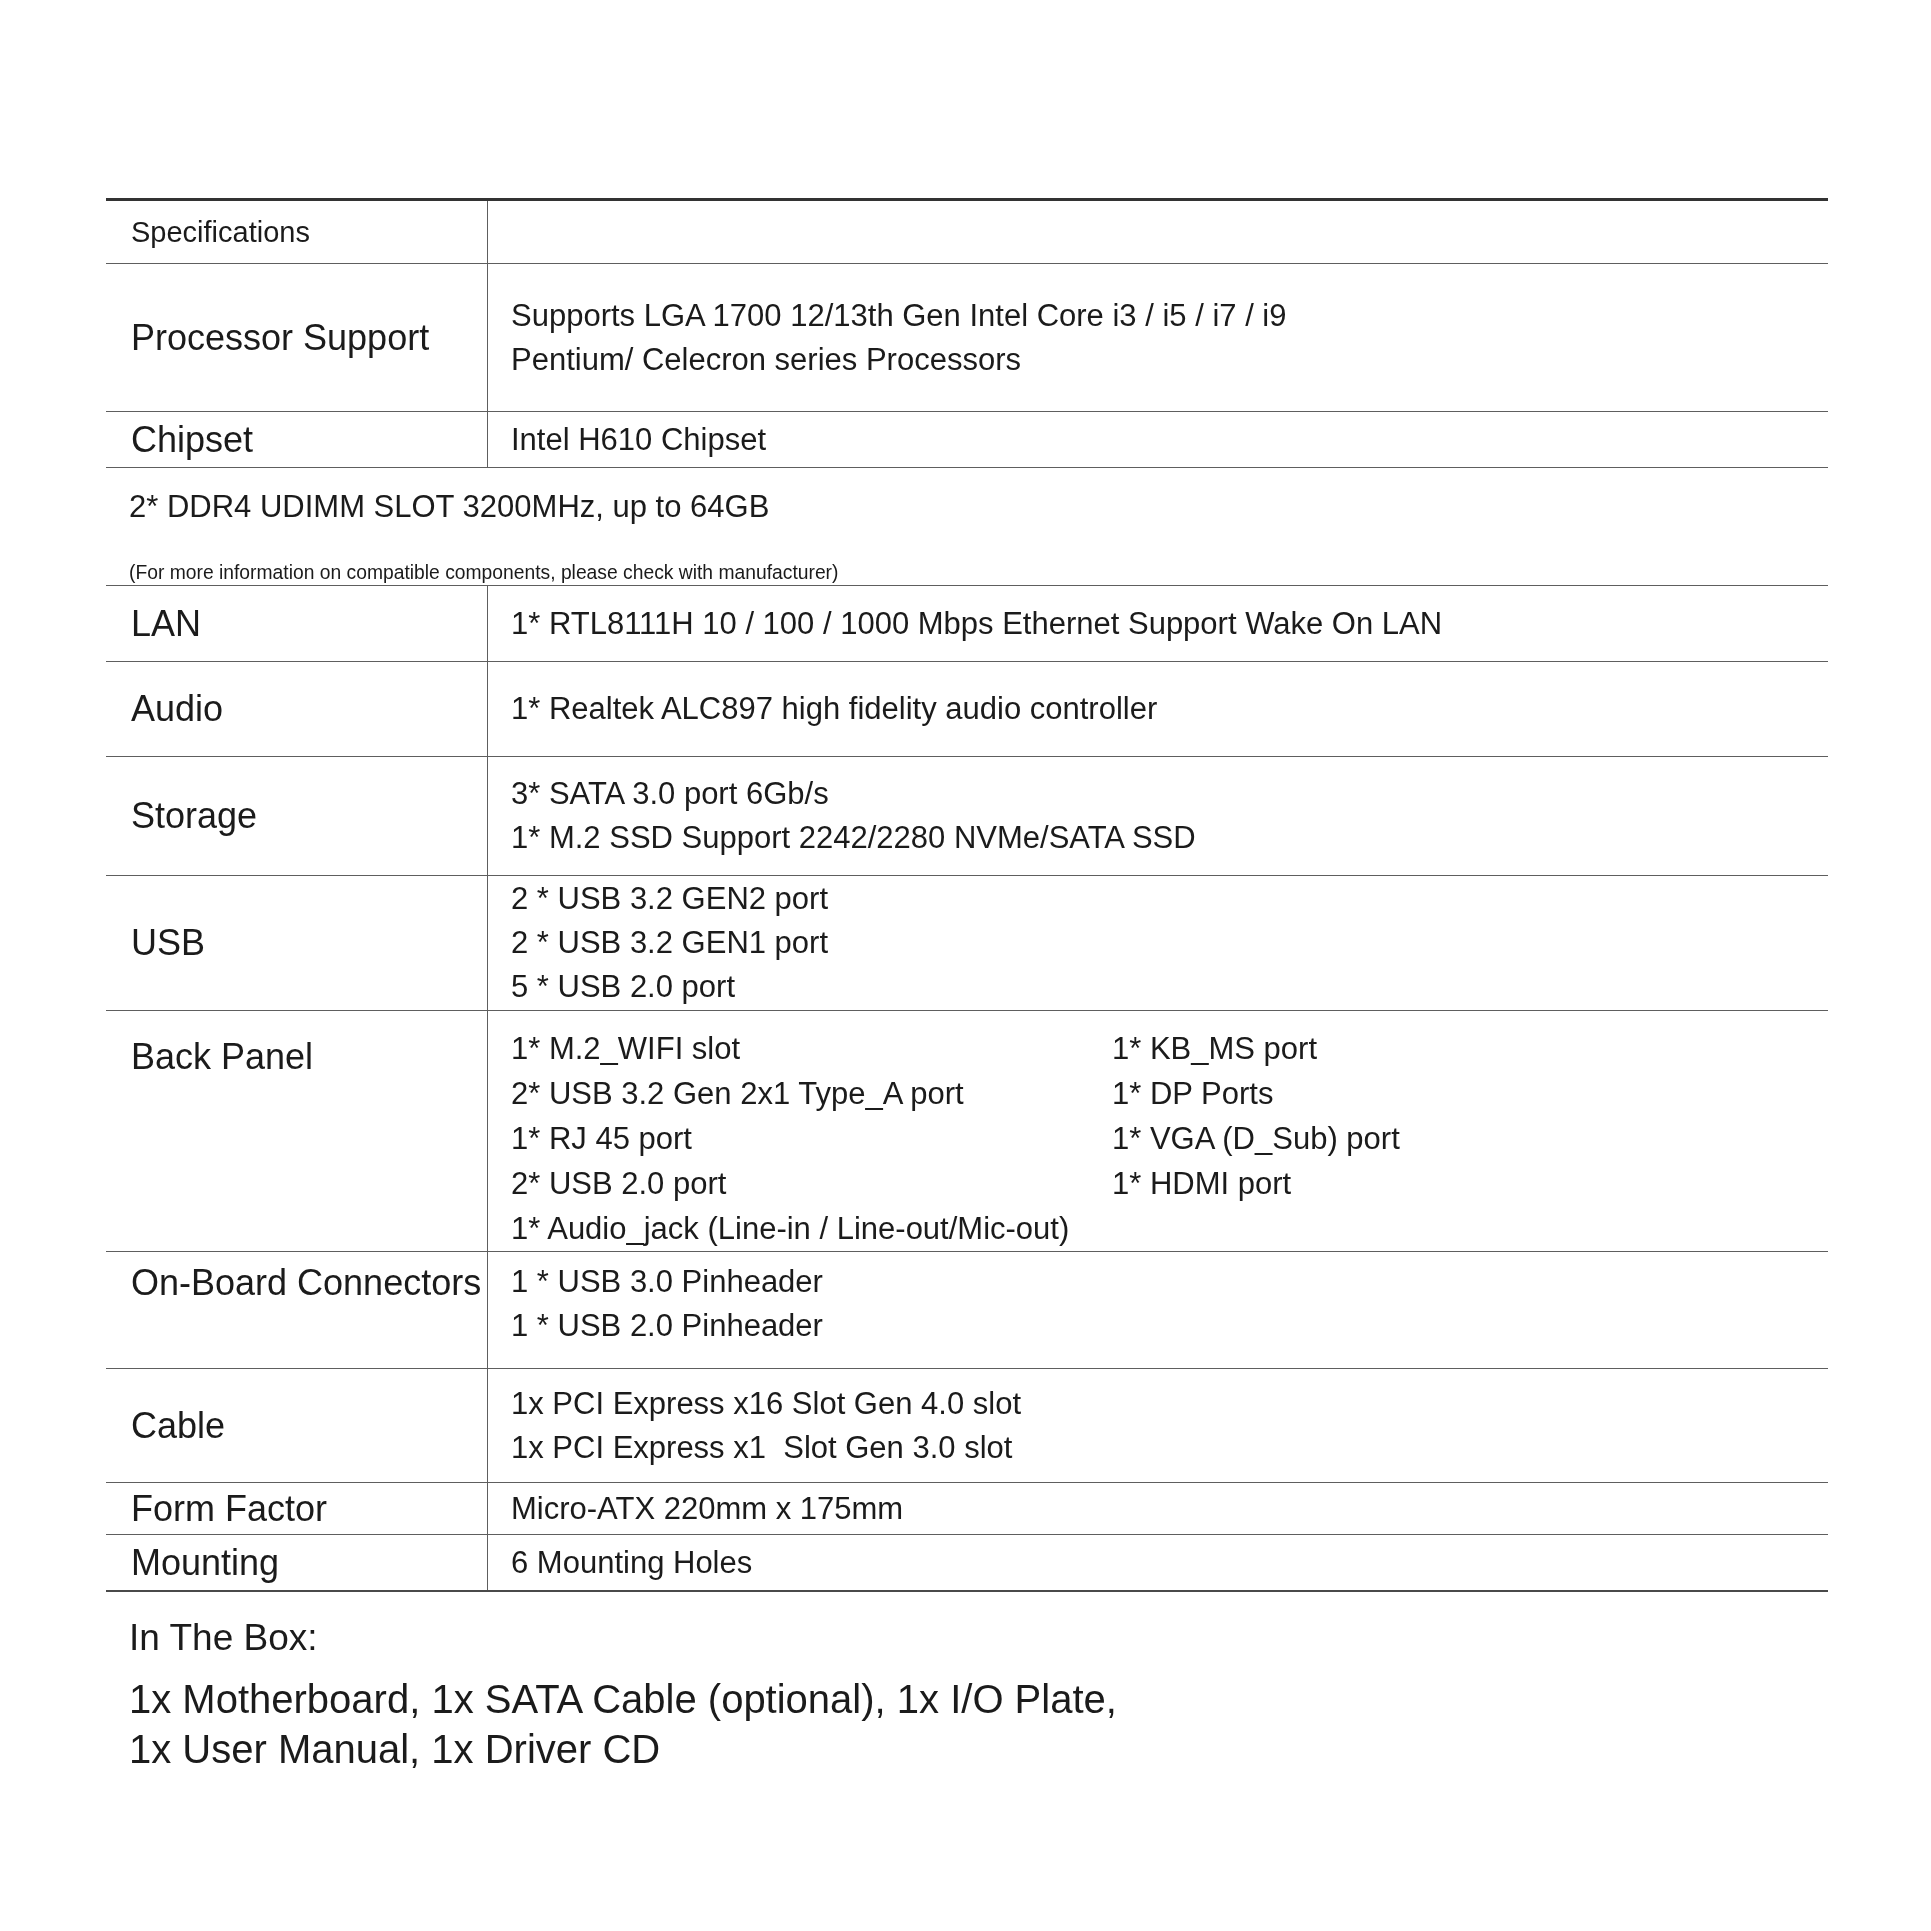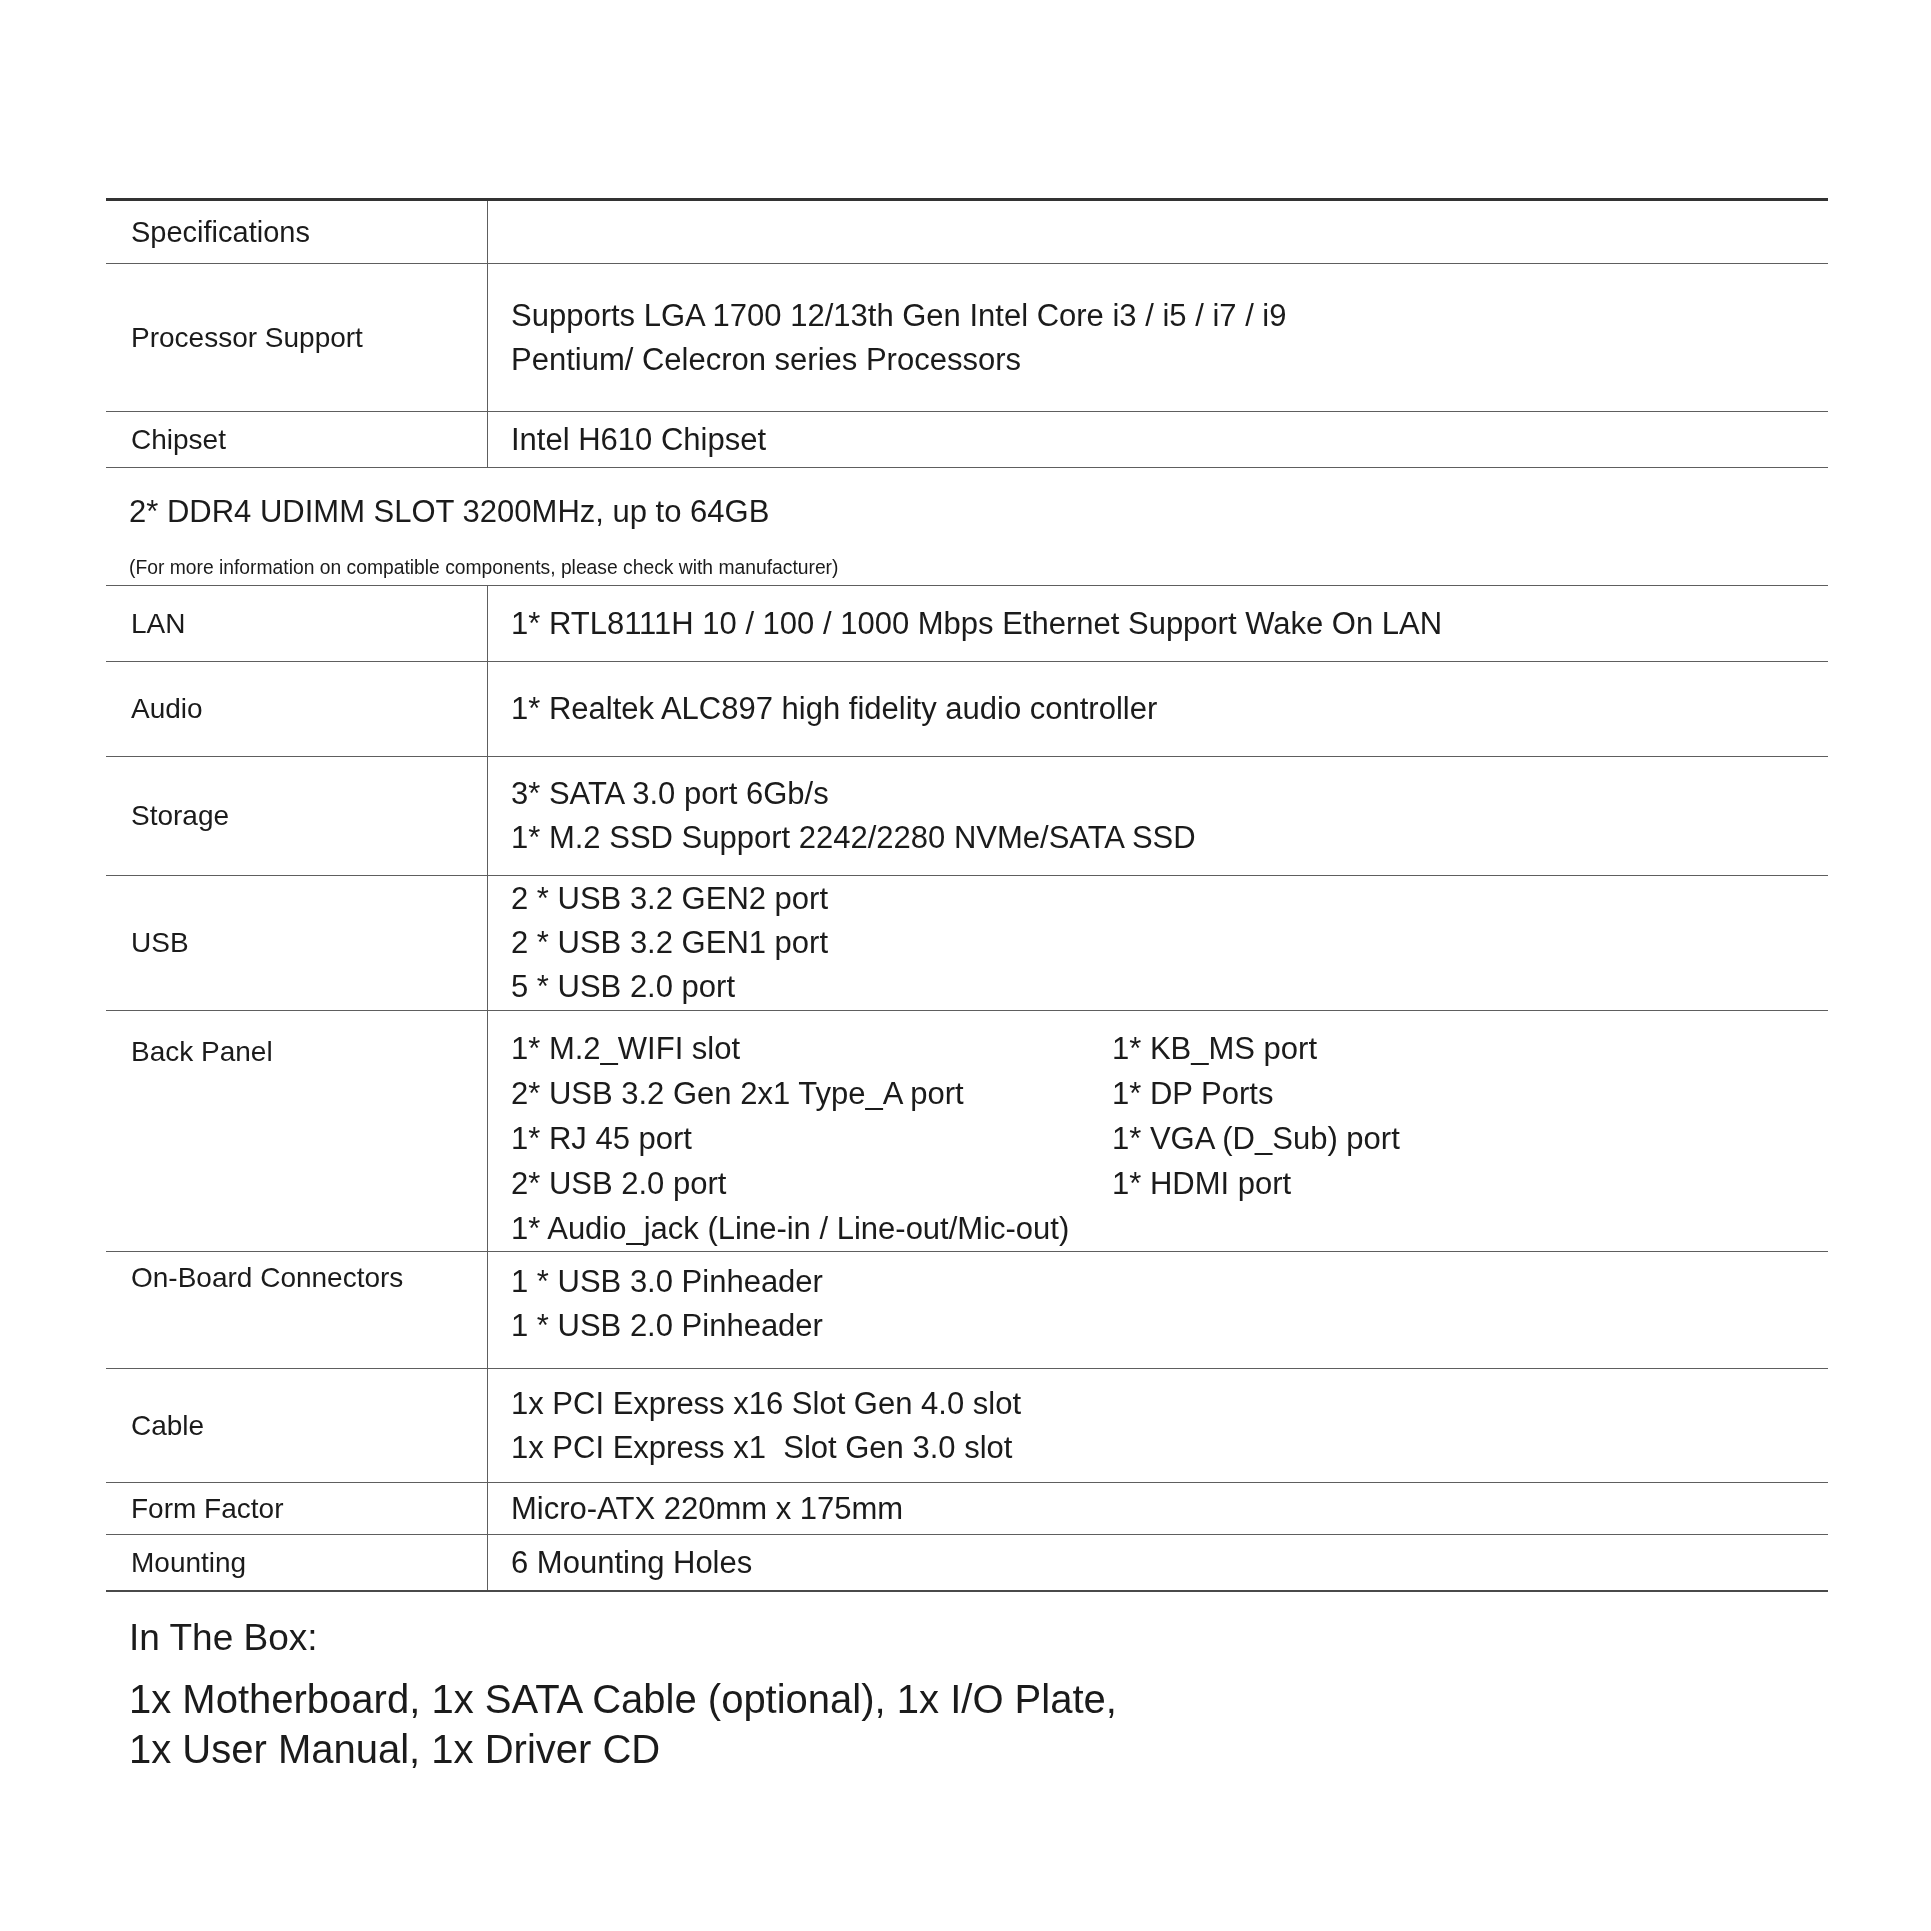--- a/index.html
+++ b/index.html
@@ -29,21 +29,21 @@
   .row.last { border-bottom: 2.9px solid #4a4a4a; }
 
   .cell { box-sizing: border-box; }
   .label {
     width: 382px;
     flex: 0 0 382px;
     border-right: 1.9px solid #5e5e5e;
     padding-left: 25px;
     display: flex;
     align-items: center;
-    font-size: 28px;
+    font-size: 36px;
     white-space: pre;
   }
   .value {
     flex: 1 1 auto;
     padding-left: 23px;
     display: flex;
     flex-direction: column;
     justify-content: center;
     font-size: 31px;
   }
@@ -67,21 +67,21 @@
   .r-header .label { font-size: 29px; }
 
   
   .r-memory .label, .r-backpanel .label, .r-onboard .label {
     align-items: flex-start;
   }
   .r-memory .label    { padding-top: 19.3px; }
   .r-backpanel .label { padding-top: 25px; }
   .r-onboard .label   { padding-top: 9.7px; }
 
-  .r-memory .value   { justify-content: center; padding-top: 17.4px; }
+  .r-memory .value   { justify-content: space-between; padding-top: 17.4px; }
   .r-onboard .value  { justify-content: flex-start; padding-top: 7.7px; }
   .r-backpanel .value{ justify-content: flex-start; padding-top: 15.4px; }
 
   .note {
     font-size: 19.3px;
     line-height: 25px;
     margin-top: 21px;
     white-space: pre;
   }
 

